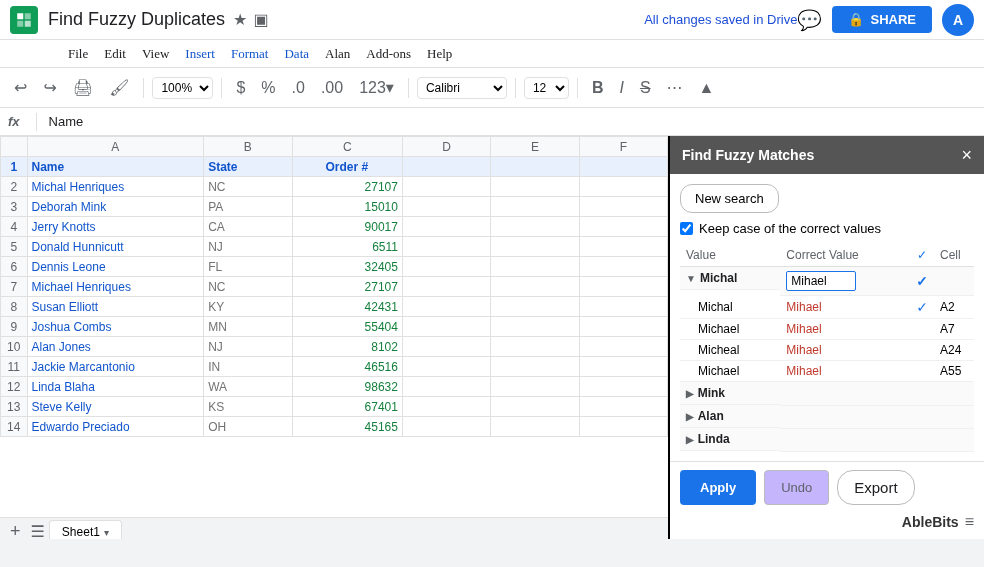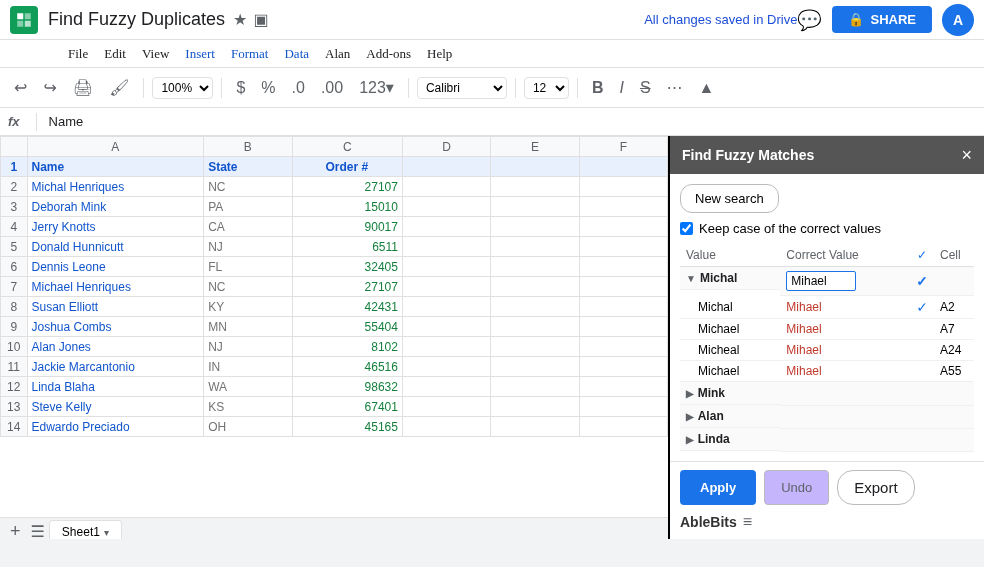--- a/index.html
+++ b/index.html
@@ -285,21 +285,21 @@
       border: 1px solid #bbb;
       border-radius: 16px;
       padding: 8px 16px;
       font-size: 15px;
       cursor: pointer;
       color: #202124;
     }
     #ablebits-row {
       display: flex;
       align-items: center;
-      justify-content: flex-start;
+      justify-content: flex-end;
       gap: 6px;
     }
     #ablebits-logo { font-size: 14px; font-weight: 700; color: #333; }
     #ablebits-menu { background: none; border: none; cursor: pointer; color: #5f6368; font-size: 16px; }
     #sidebar-scroll {
       position: relative;
     }
   </style>
 </head>
 <body>

